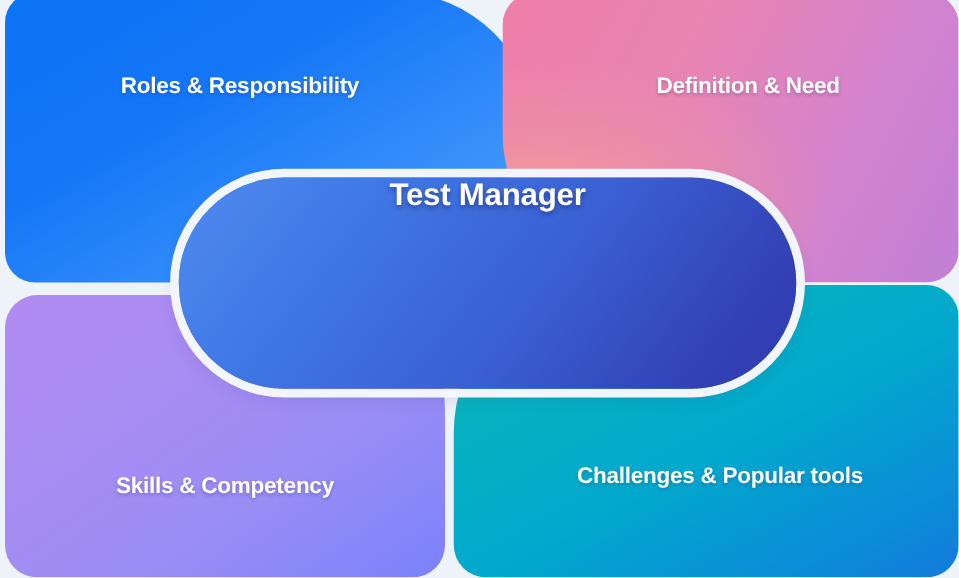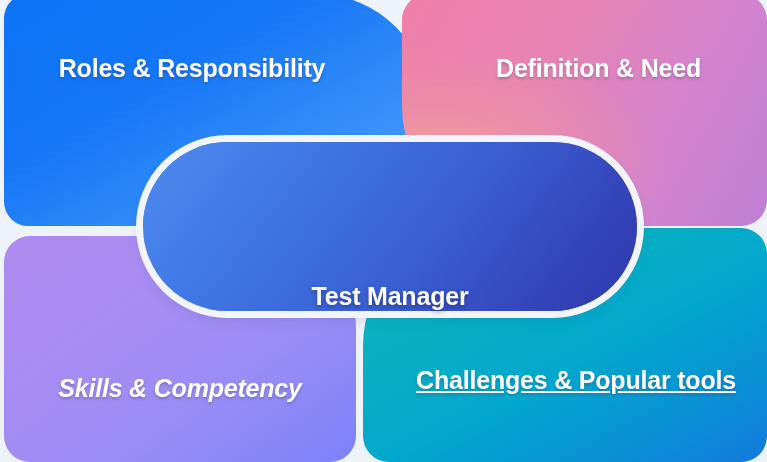--- a/index.html
+++ b/index.html
@@ -23,21 +23,21 @@
   .panel {
     position: absolute;
     display: flex;
     align-items: center;
     box-sizing: border-box;
   }
 
   .panel-label {
     color: #ffffff;
     font-weight: bold;
-    font-size: 25px;
+    font-size: 18px;
     letter-spacing: -0.2px;
     white-space: nowrap;
     text-shadow: 0 2px 3px rgba(40, 40, 90, 0.28);
   }
 
   
   #panel-roles {
     left: 4px;
     top: -6px;
     width: 424px;
@@ -69,50 +69,49 @@
   
   #panel-skills {
     left: 4px;
     top: 236px;
     width: 352px;
     height: 226px;
     border-radius: 26px 92px 26px 26px;
     background: linear-gradient(145deg, #b08bf0 0%, #a98cf2 30%, #9a8df5 64%, #7b82fb 100%);
     justify-content: center;
     padding-top: 60px;
-    font-style: italic;
   }
   #panel-skills .panel-label { margin-top: 18px; }
 
   
   #panel-challenges {
     left: 363px;
     top: 228px;
     width: 404px;
     height: 234px;
     border-radius: 118px 26px 26px 26px;
     background: linear-gradient(152deg, #11b5b8 0%, #09b2bf 22%, #02a8cd 55%, #0c8ad8 86%, #1579dc 100%);
     justify-content: center;
     padding-top: 52px;
     padding-left: 22px;
   }
-  #panel-challenges .panel-label { margin-top: 18px; text-decoration: underline; }
+  #panel-challenges .panel-label { margin-top: 18px; }
 
   
   #panel-center {
     position: absolute;
     left: 143px;
     top: 142px;
     width: 494px;
     height: 169px;
     border-radius: 90px;
     background: linear-gradient(128deg, #4f8bee 0%, #4078e6 26%, #3a5fd2 58%, #3342b7 85%, #3039ad 100%);
     box-shadow: 0 0 0 7px #f2f5fb, 0 6px 16px rgba(40, 50, 120, 0.18);
     display: flex;
-    align-items: flex-end;
+    align-items: flex-start;
     justify-content: center;
     box-sizing: border-box;
   }
 
   #panel-center .panel-label {
     font-size: 25px;
     text-shadow: 0 2px 4px rgba(20, 25, 80, 0.45);
   }
 </style>
 </head>

